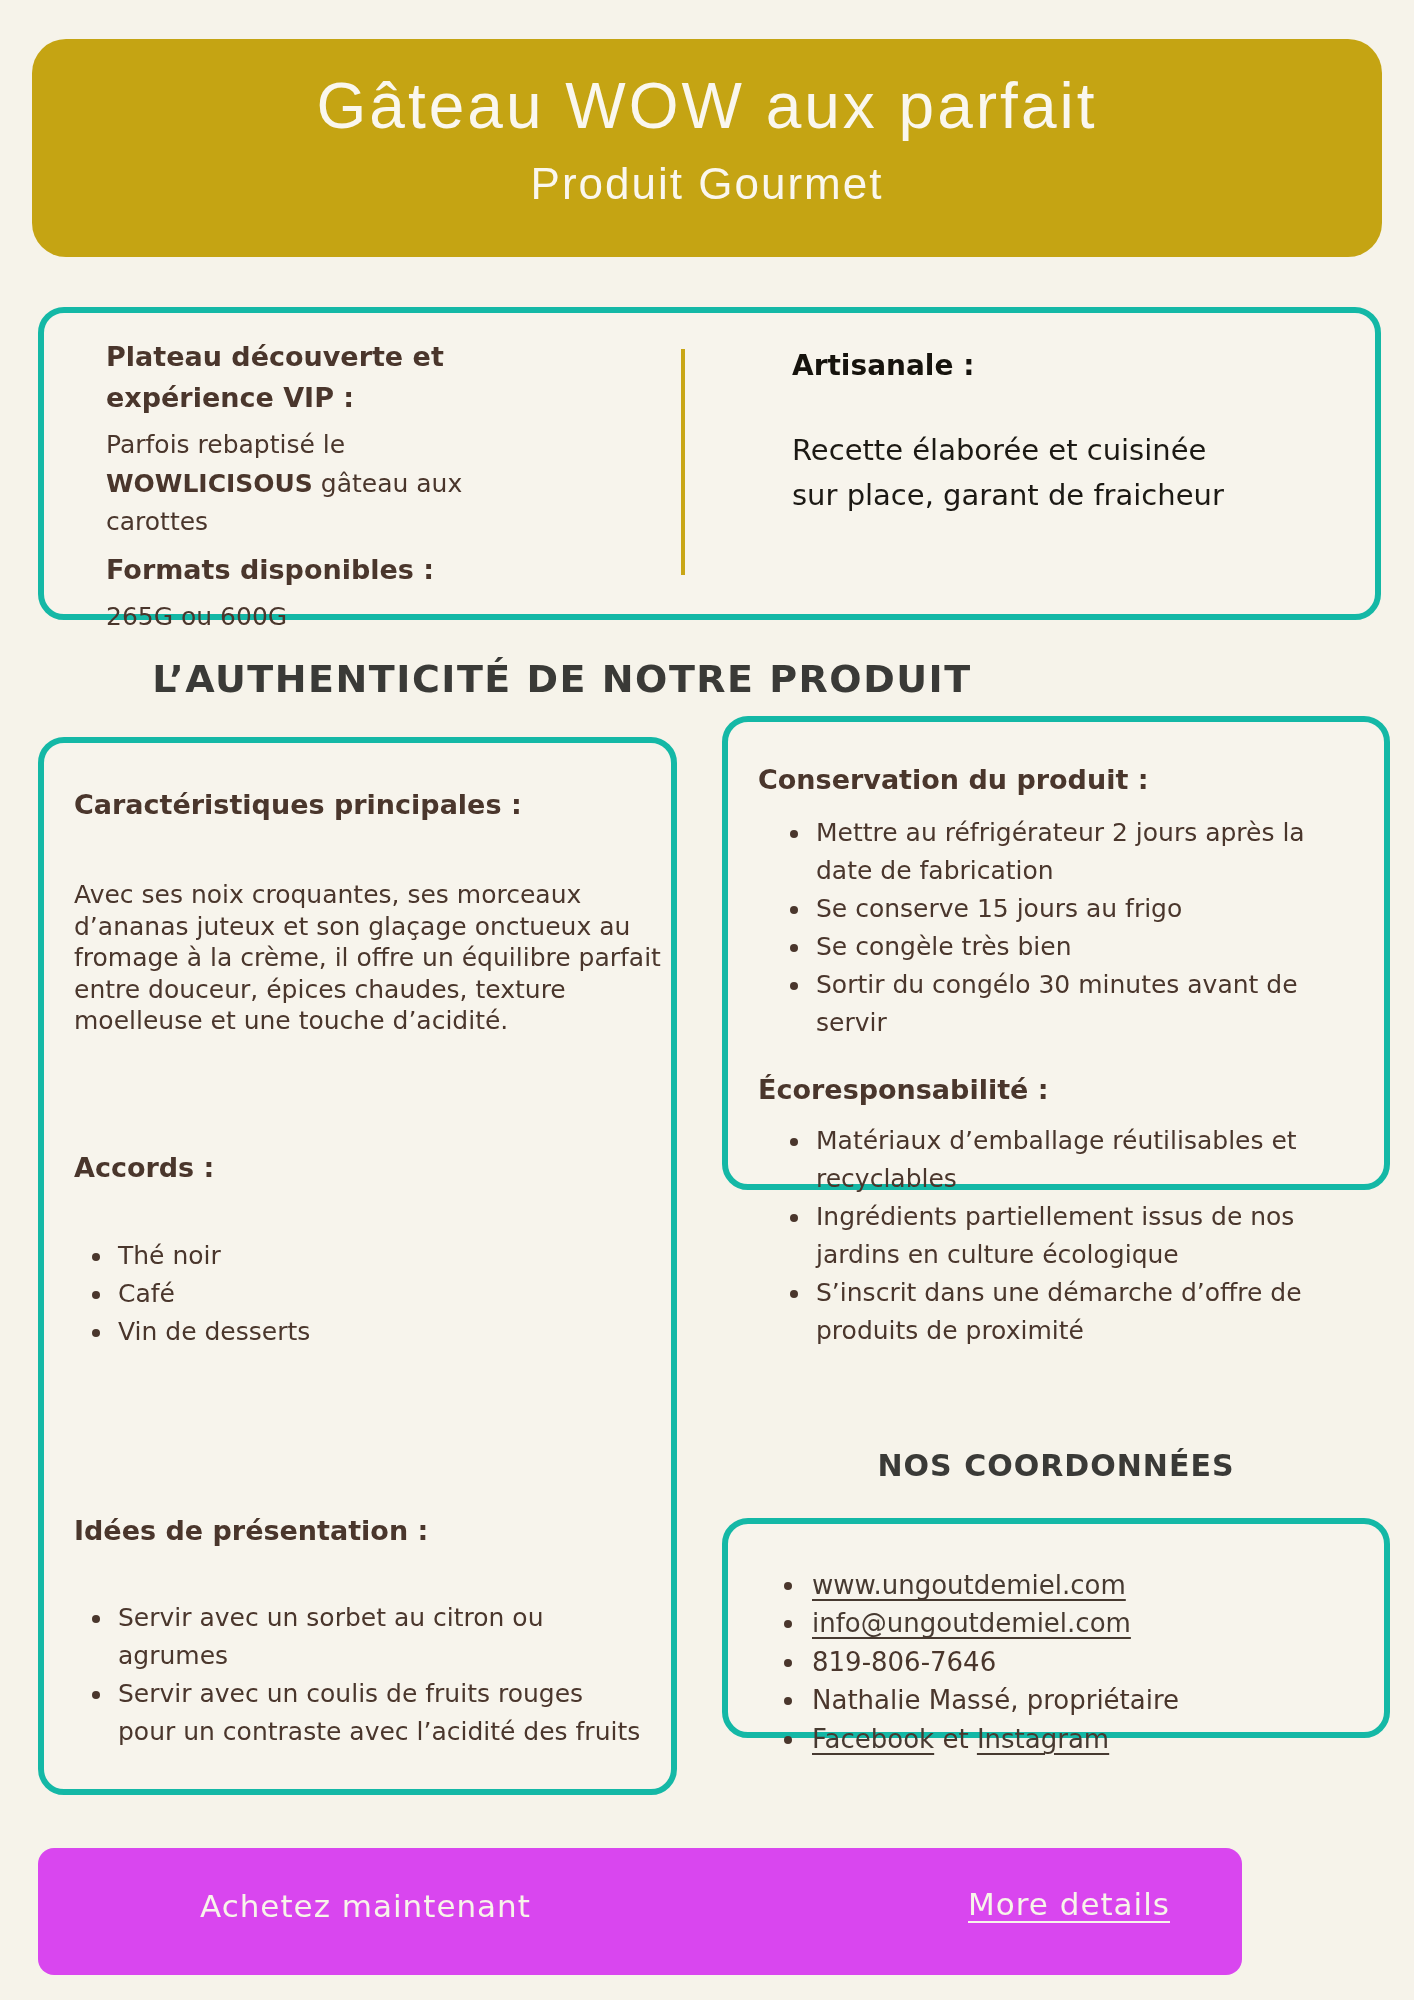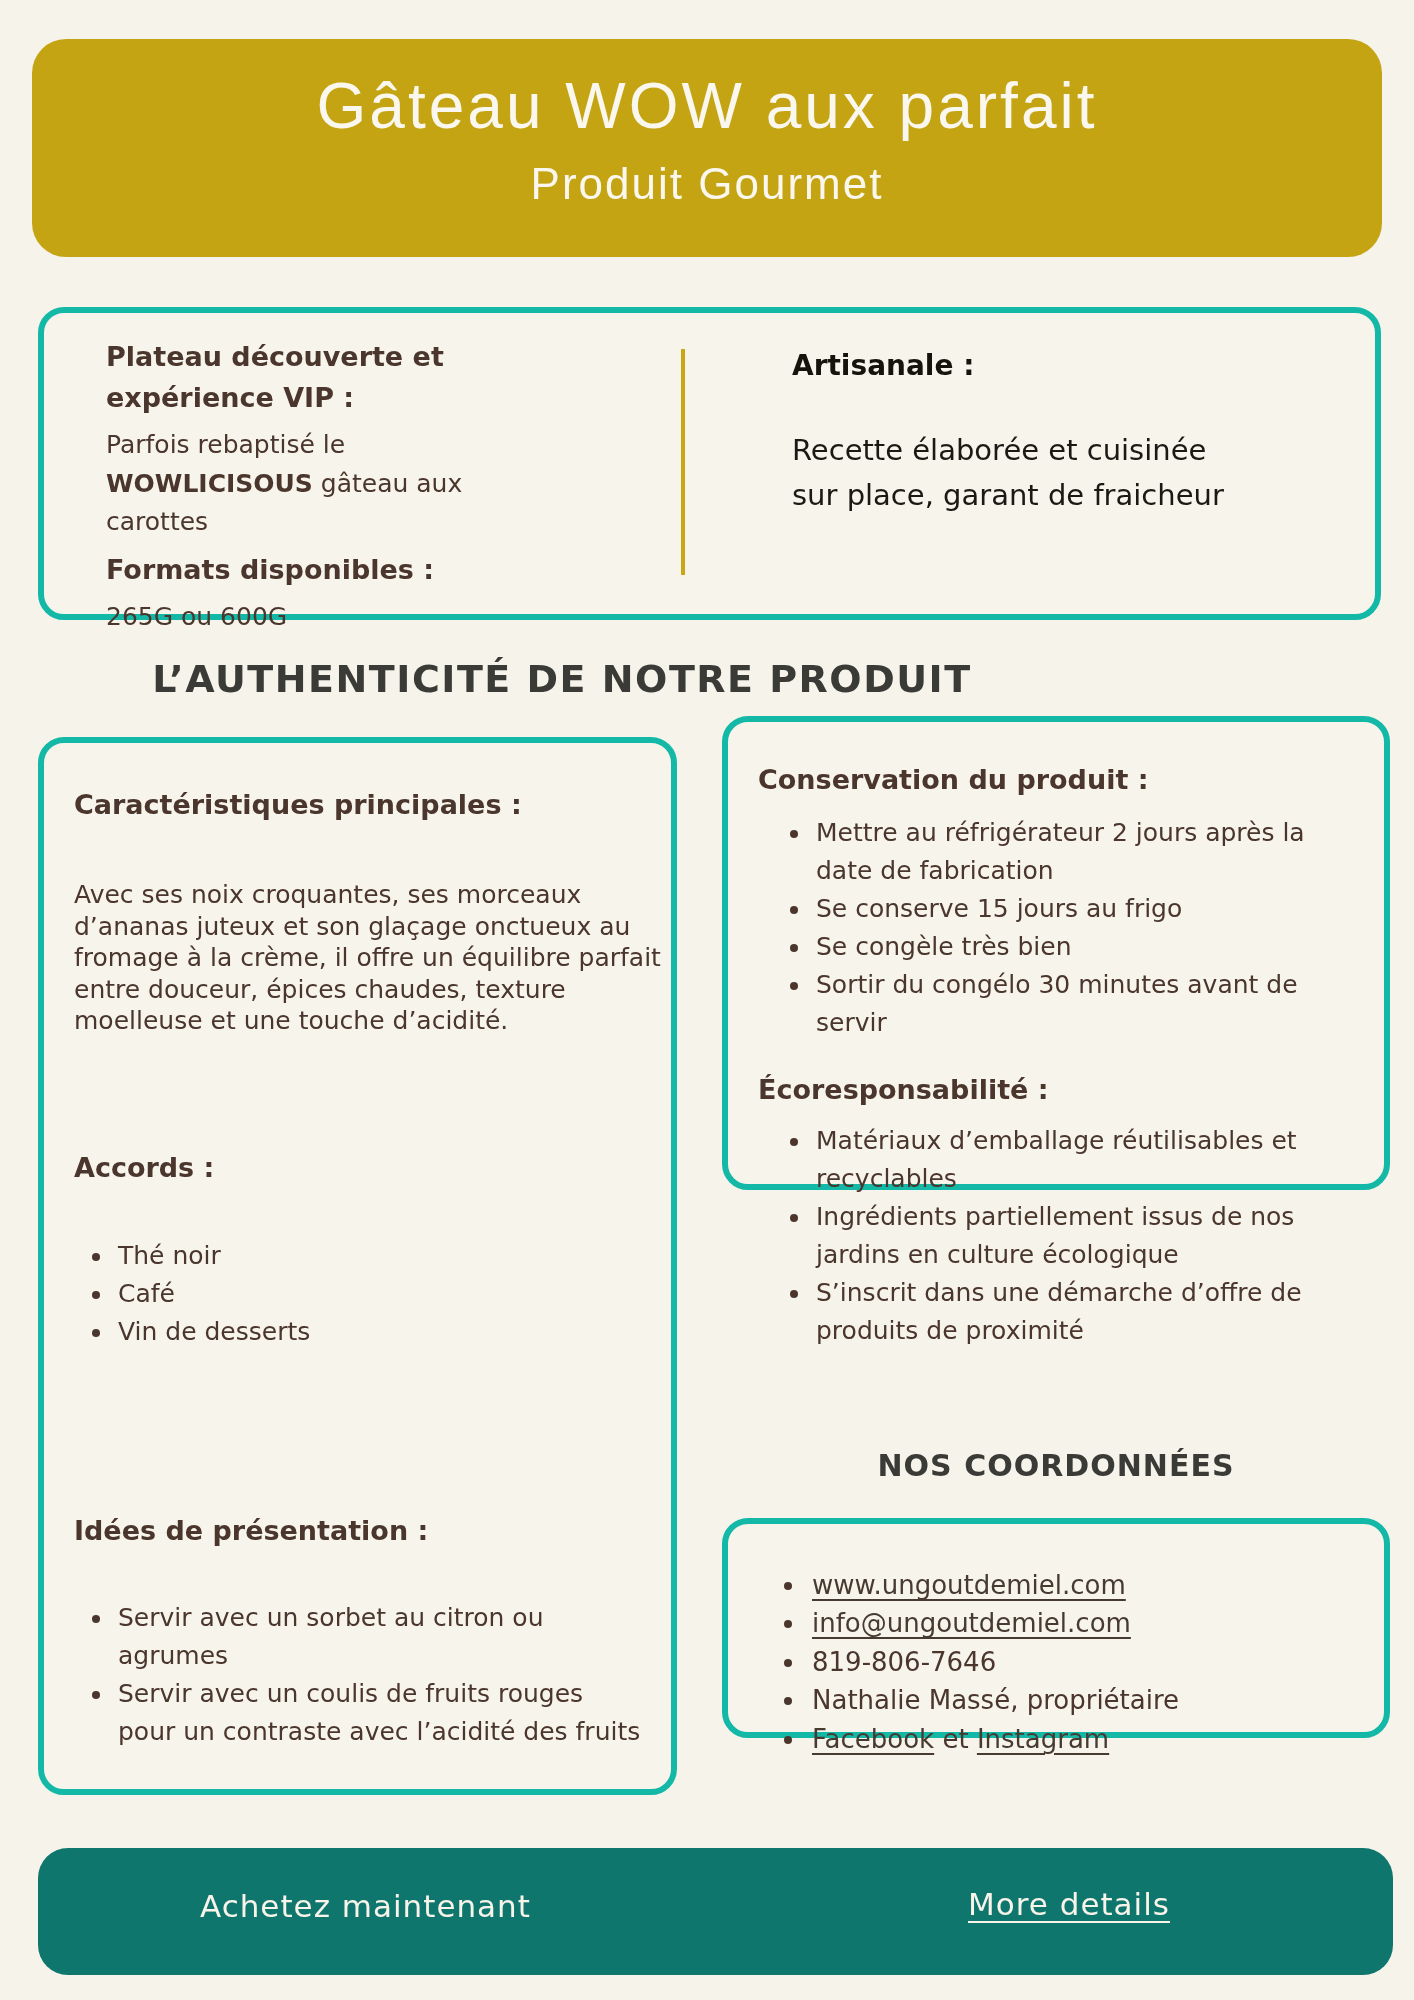--- a/index.html
+++ b/index.html
@@ -102,22 +102,22 @@
   .card-contact ul.dots{font-size:26px;line-height:1.48;}
   .card-contact ul.dots li{padding-left:84px;}
   .card-contact ul.dots li::before{left:56px;top:16px;}
   a.link{
     color:#473A31;text-decoration:underline;
     text-decoration-thickness:2px;text-underline-offset:5px;
     cursor:pointer;
   }
   
   .bottom-bar{
-    left:38px;top:1848px;width:1355px;height:127px;
-    background:#0f766e;border-radius:30px;color:#F8F4EA;
+    left:38px;top:1848px;width:1204px;height:127px;
+    background:#d946ef;border-radius:16px;color:#F8F4EA;
   }
   .bottom-bar .cta{
     position:absolute;left:162px;top:40px;font-size:31px;letter-spacing:1px;
   }
   .bottom-bar .more{
     position:absolute;left:930px;top:38px;font-size:31px;letter-spacing:1px;
     color:#F8F4EA;text-decoration:underline;
     text-decoration-thickness:2px;text-underline-offset:6px;cursor:pointer;
   }
   .bold{font-weight:bold;}

